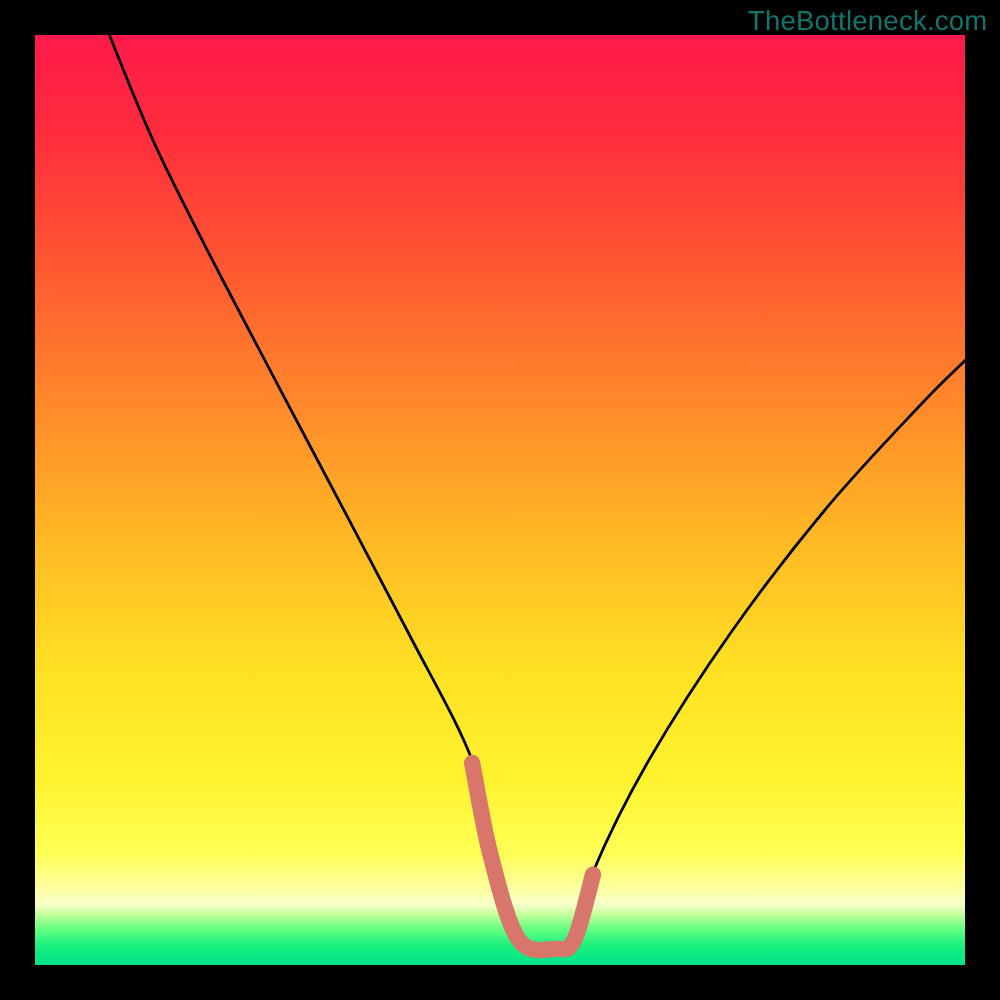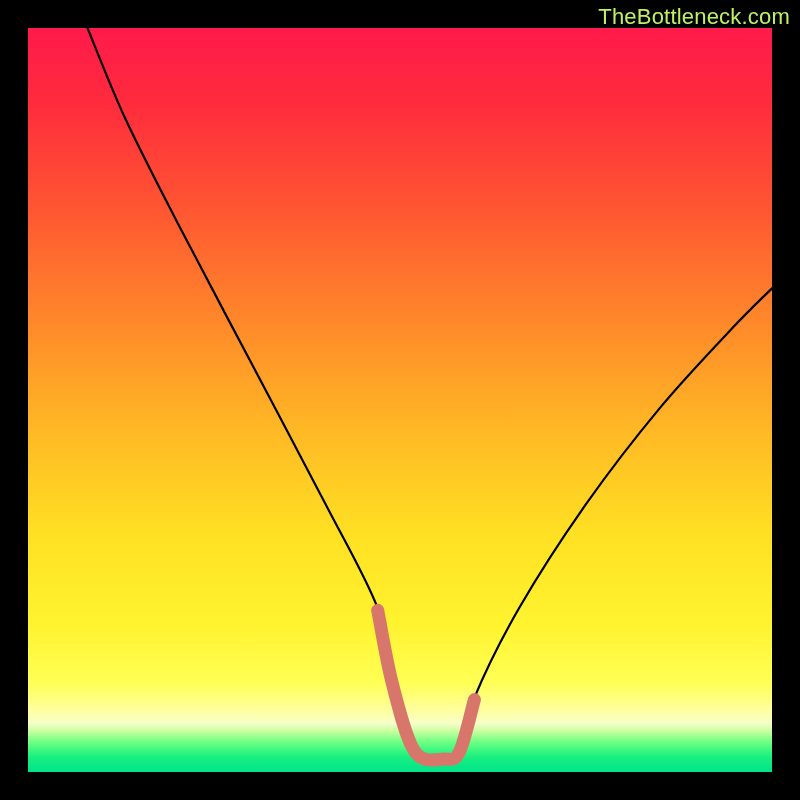--- a/index.html
+++ b/index.html
@@ -14,21 +14,21 @@
   .frame {
     position: relative;
     width: 800px;
     height: 800px;
     background: #000;
   }
   .watermark {
     position: absolute;
     top: 4px;
     right: 10px;
-    color: #bef264;
+    color: #0f766e;
     font-size: 22px;
     font-weight: 500;
     letter-spacing: 0.2px;
     z-index: 20;
     user-select: none;
   }
   .plot-area {
     position: absolute;
     left: 28px;
     top: 28px;

